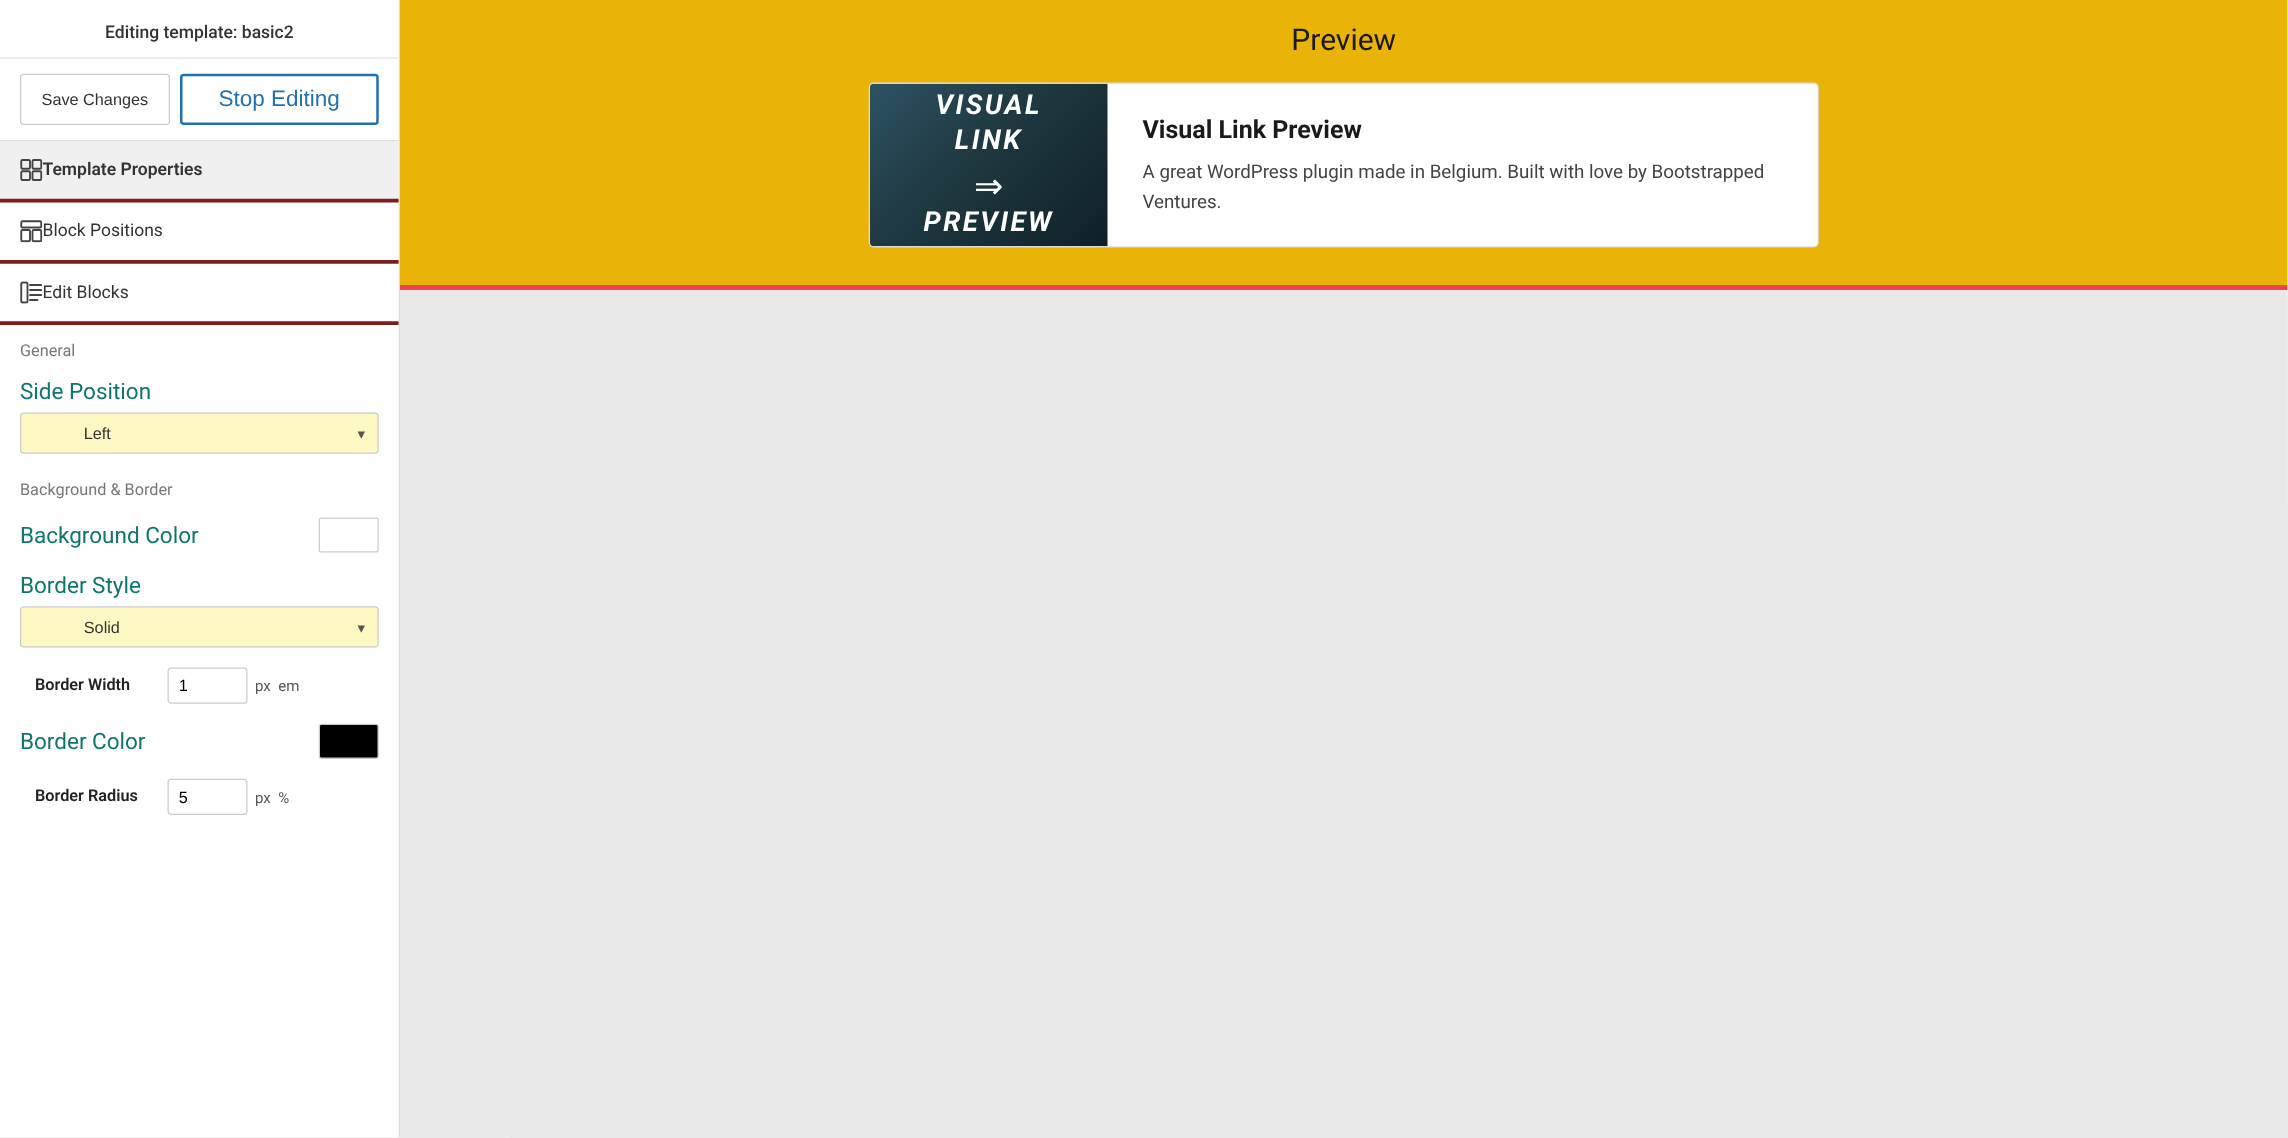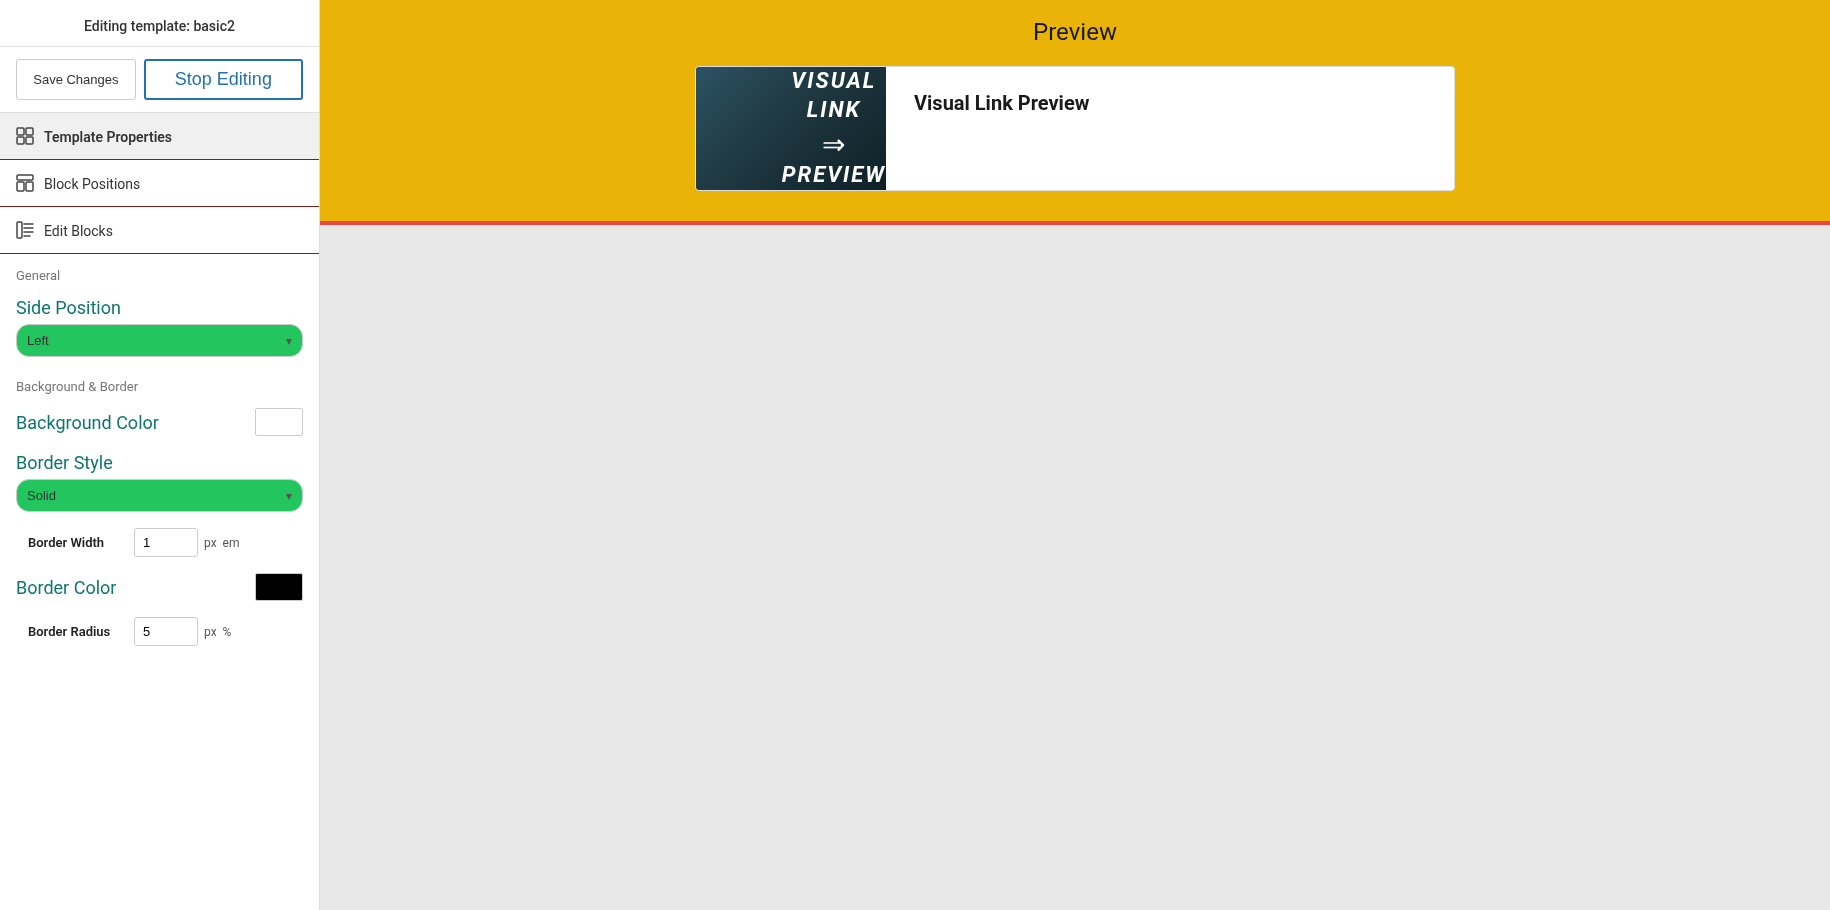--- a/index.html
+++ b/index.html
@@ -61,25 +61,25 @@
       border-radius: 3px;
       cursor: pointer;
       font-size: 18px;
       color: #2271b1;
       font-weight: 500;
     }
 
     
     .nav-item {
       display: flex;
-      align-items: flex-end;
-      gap: 10px;
+      align-items: center;
+      gap: 0;
       padding: 14px 16px;
       cursor: pointer;
-      border-bottom: 1px solid #7f1d1d;
+      border-bottom: 3px solid #7f1d1d;
       color: #333;
       font-size: 14px;
     }
     .nav-item.active {
       background: #f0f0f0;
       font-weight: 600;
     }
     .nav-icon {
       width: 18px;
       height: 18px;
@@ -105,24 +105,25 @@
       font-weight: 400;
       font-size: 18px;
       color: #0f766e;
       margin-bottom: 6px;
       display: block;
     }
 
     .select-wrapper {
       position: relative;
       border: 1px solid #ccc;
-      border-radius: 13px;
-      background: #22c55e;
-      display: flex;
-      align-items: center;
+      border-radius: 3px;
+      background: #fef9c3;
+      display: flex;
+      align-items: center;
+      padding-left: 40px;
     }
     .select-wrapper select {
       width: 100%;
       padding: 8px 32px 8px 10px;
       border: none;
       background: transparent;
       appearance: none;
       font-size: 13px;
       color: #333;
       cursor: pointer;
@@ -215,21 +216,21 @@
       margin: 0 auto;
       overflow: hidden;
     }
 
     .preview-image {
       width: 190px;
       min-width: 190px;
       background: linear-gradient(135deg, #2c5364 0%, #203a43 40%, #0f2027 100%);
       display: flex;
       align-items: center;
-      justify-content: flex-end;
+      justify-content: center;
       position: relative;
     }
 
     .preview-image-text {
       color: #fff;
       font-size: 22px;
       font-weight: 700;
       text-align: center;
       letter-spacing: 2px;
       line-height: 1.3;
@@ -382,19 +383,20 @@
         <div>
           <div class="preview-image-text">VISUAL</div>
           <div class="preview-image-text">LINK</div>
           <div class="preview-image-arrow">⇒</div>
           <div class="preview-image-text">PREVIEW</div>
         </div>
       </div>
 
       <div class="preview-text">
         <div class="preview-plugin-title">Visual Link Preview</div>
+        <div class="preview-plugin-desc">A great WordPress plugin made in Belgium. Built with love by Bootstrapped Ventures.</div>
       </div>
     </div>
   </div>
 
   <div class="gray-area"></div>
 
 </div>
 
 </body></html>

